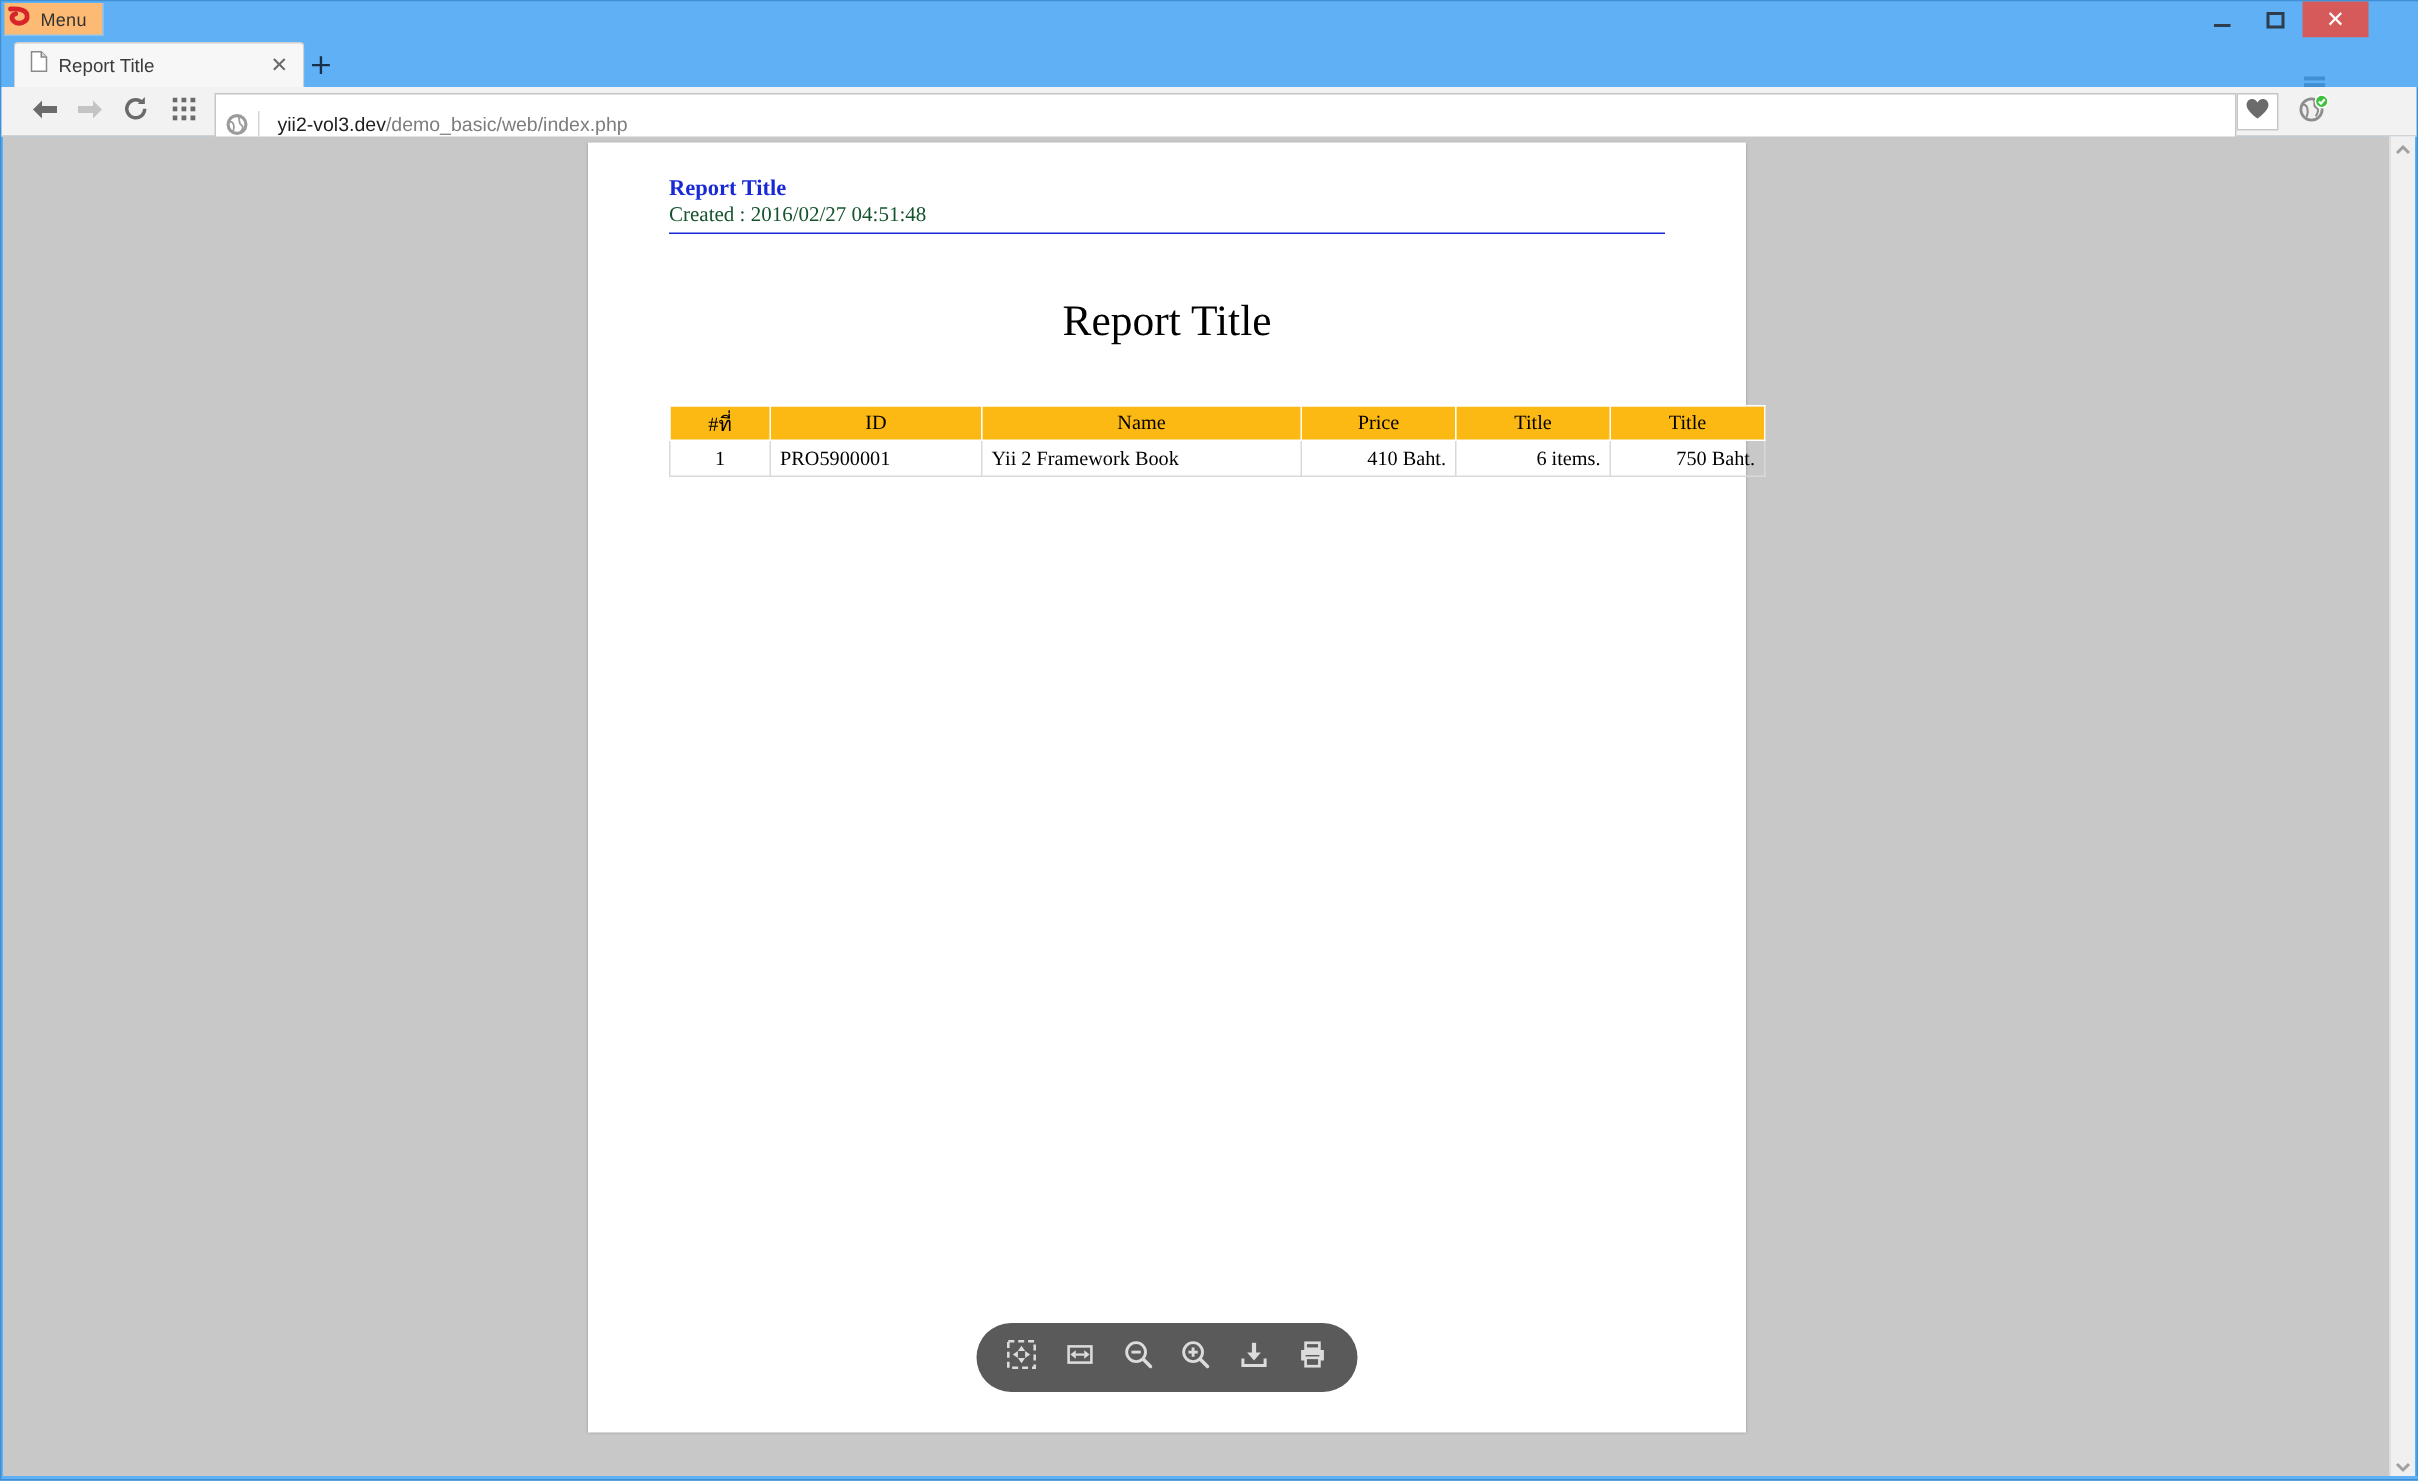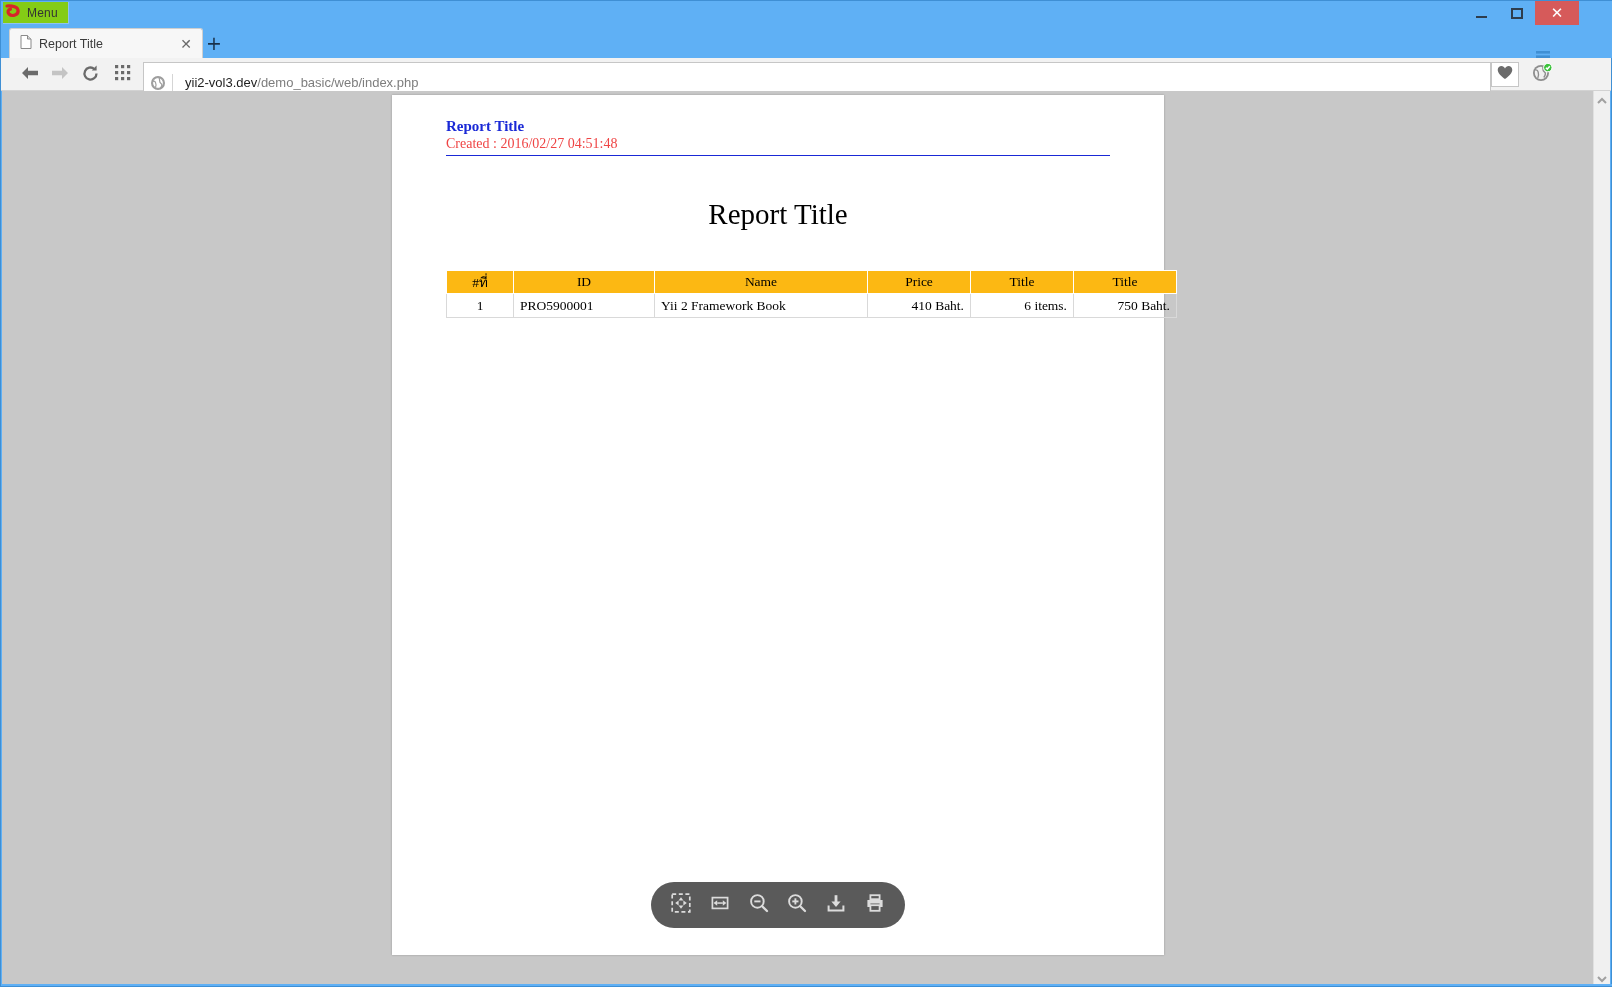--- a/index.html
+++ b/index.html
@@ -30,21 +30,21 @@
     position: absolute;
     left: 0; top: 0;
     width: 1612px;
     height: 24px;
     background: #5fb0f5;
   }
   #menu-button {
     position: absolute;
     left: 2px; top: 1px;
     width: 66px; height: 22px;
-    background: #84cc16;
+    background: #fdba74;
     border: 1px solid #8fc3ef;
     border-top: none;
     border-left: none;
     display: flex;
     align-items: center;
     box-sizing: border-box;
   }
   #menu-logo {
     width: 22px; height: 20px;
     position: relative;
@@ -227,21 +227,21 @@
     width: 664px;
   }
   .rpt-header-title {
     color: #1a29d6;
     font-family: "Liberation Serif", serif;
     font-weight: bold;
     font-size: 15px;
     line-height: 18px;
   }
   .rpt-header-created {
-    color: #ef4444;
+    color: #14532d;
     font-family: "Liberation Serif", serif;
     font-size: 14px;
     line-height: 17px;
   }
   .rpt-header-rule {
     margin-top: 3px;
     border-bottom: 1.5px solid #1a29d6;
     width: 664px;
   }
 

